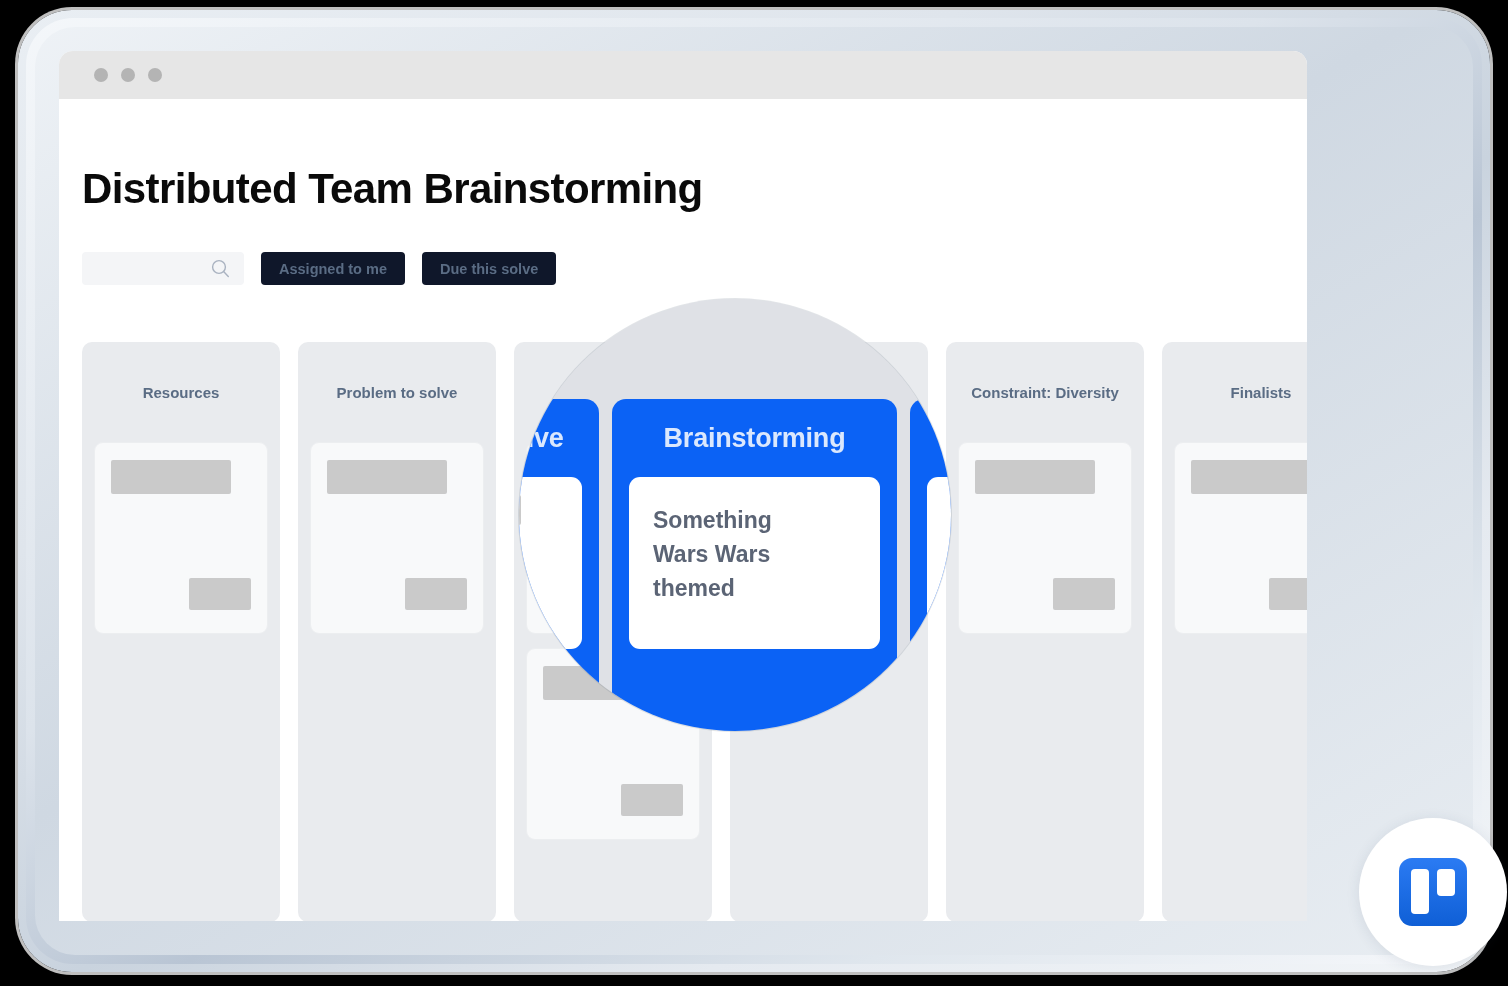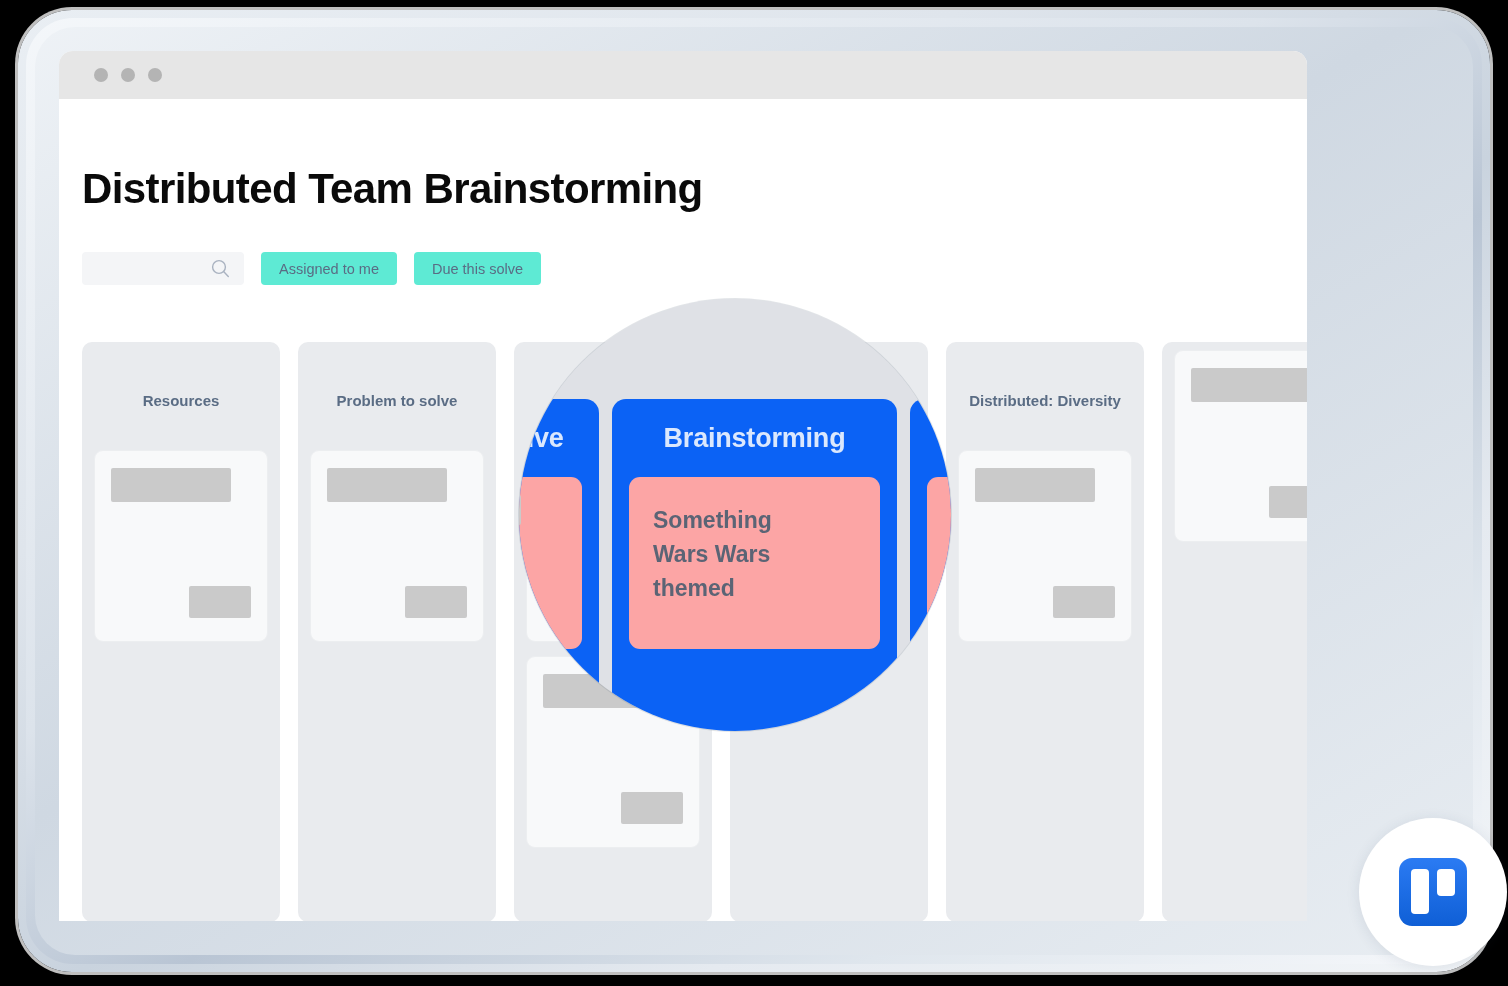--- a/index.html
+++ b/index.html
@@ -78,44 +78,44 @@
     background: #f4f5f7;
     border-radius: 4px;
     position: relative;
   }
   #search-icon-wrap {
     position: absolute; right: 14px; top: 7px;
     width: 19px; height: 19px;
   }
   .chip {
     height: 33px;
-    background: #5eead4;
+    background: #0f172a;
     border-radius: 4px;
     display: flex; align-items: center;
     padding: 0 18px;
     font-size: 14.5px;
-    font-weight: 400;
+    font-weight: 700;
     color: #5a6c84;
     white-space: nowrap;
   }
 
   
   #board {
     position: absolute;
     left: 23px; top: 243px;
     width: 1345px; height: 580px;
     display: flex;
     gap: 18px;
   }
   .list-column {
     width: 198px;
     background: #e9ebee;
     border-radius: 10px;
     flex: 0 0 198px;
-    padding-top: 8px;
+    padding-top: 0;
     position: relative;
     overflow: hidden;
   }
   .list-header {
     height: 100px;
     display: flex;
     align-items: center;
     justify-content: center;
     font-size: 15px;
     font-weight: 700;
@@ -178,21 +178,21 @@
   .lens-header {
     height: 78px;
     display: flex; align-items: center; justify-content: center;
     font-size: 27px; font-weight: 800;
     color: #dbe8fd;
     white-space: nowrap;
     letter-spacing: -0.2px;
   }
   .lens-card {
     margin: 0 17px;
-    background: #fca5a5;
+    background: #ffffff;
     border-radius: 11px;
     height: 172px;
     padding: 26px 24px;
     font-size: 23px;
     font-weight: 700;
     color: #5b6475;
     line-height: 1.48;
   }
   .lens-card.blank { padding: 18px; }
   .lens-bar { height: 30px; background: #cacaca; border-radius: 2px; width: 80%; }
@@ -300,28 +300,29 @@
 
       <div class="list-column">
         <div class="list-header">Identify bias</div>
         <div class="card">
           <div class="card-bar title"></div>
           <div class="card-chip"></div>
         </div>
       </div>
 
       <div class="list-column">
-        <div class="list-header">Distributed: Diversity</div>
-        <div class="card">
-          <div class="card-bar title"></div>
-          <div class="card-chip"></div>
-        </div>
-      </div>
-
-      <div class="list-column">
+        <div class="list-header">Constraint: Diversity</div>
+        <div class="card">
+          <div class="card-bar title"></div>
+          <div class="card-chip"></div>
+        </div>
+      </div>
+
+      <div class="list-column">
+        <div class="list-header">Finalists</div>
         <div class="card">
           <div class="card-bar title"></div>
           <div class="card-chip"></div>
         </div>
       </div>
 
     </div>
 
     <div id="magnifier">
       <div id="magnifier-content">

